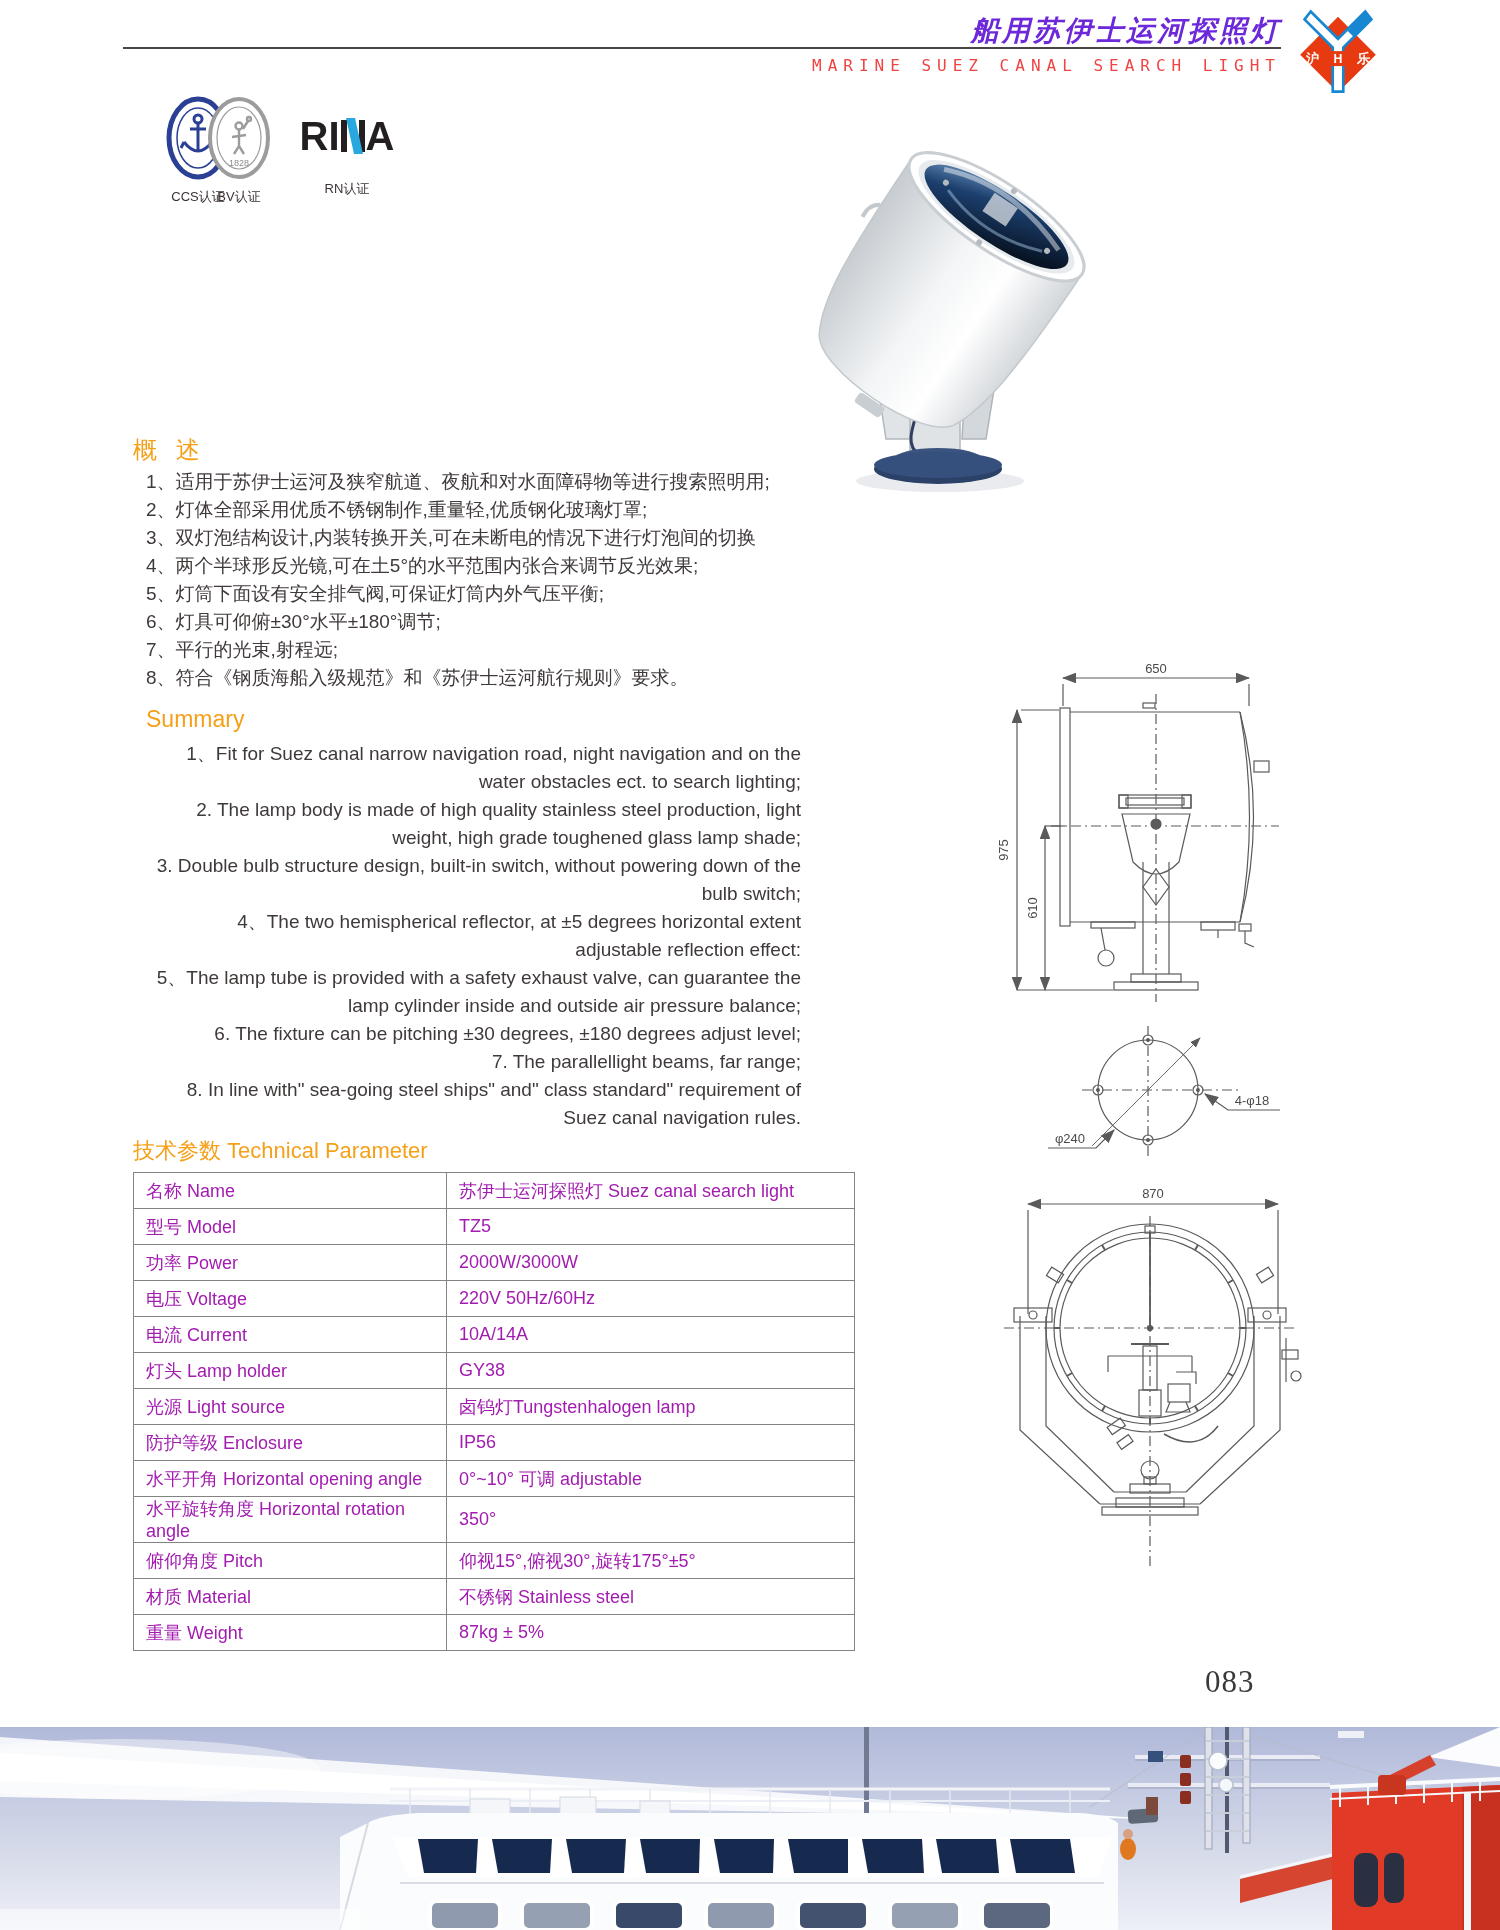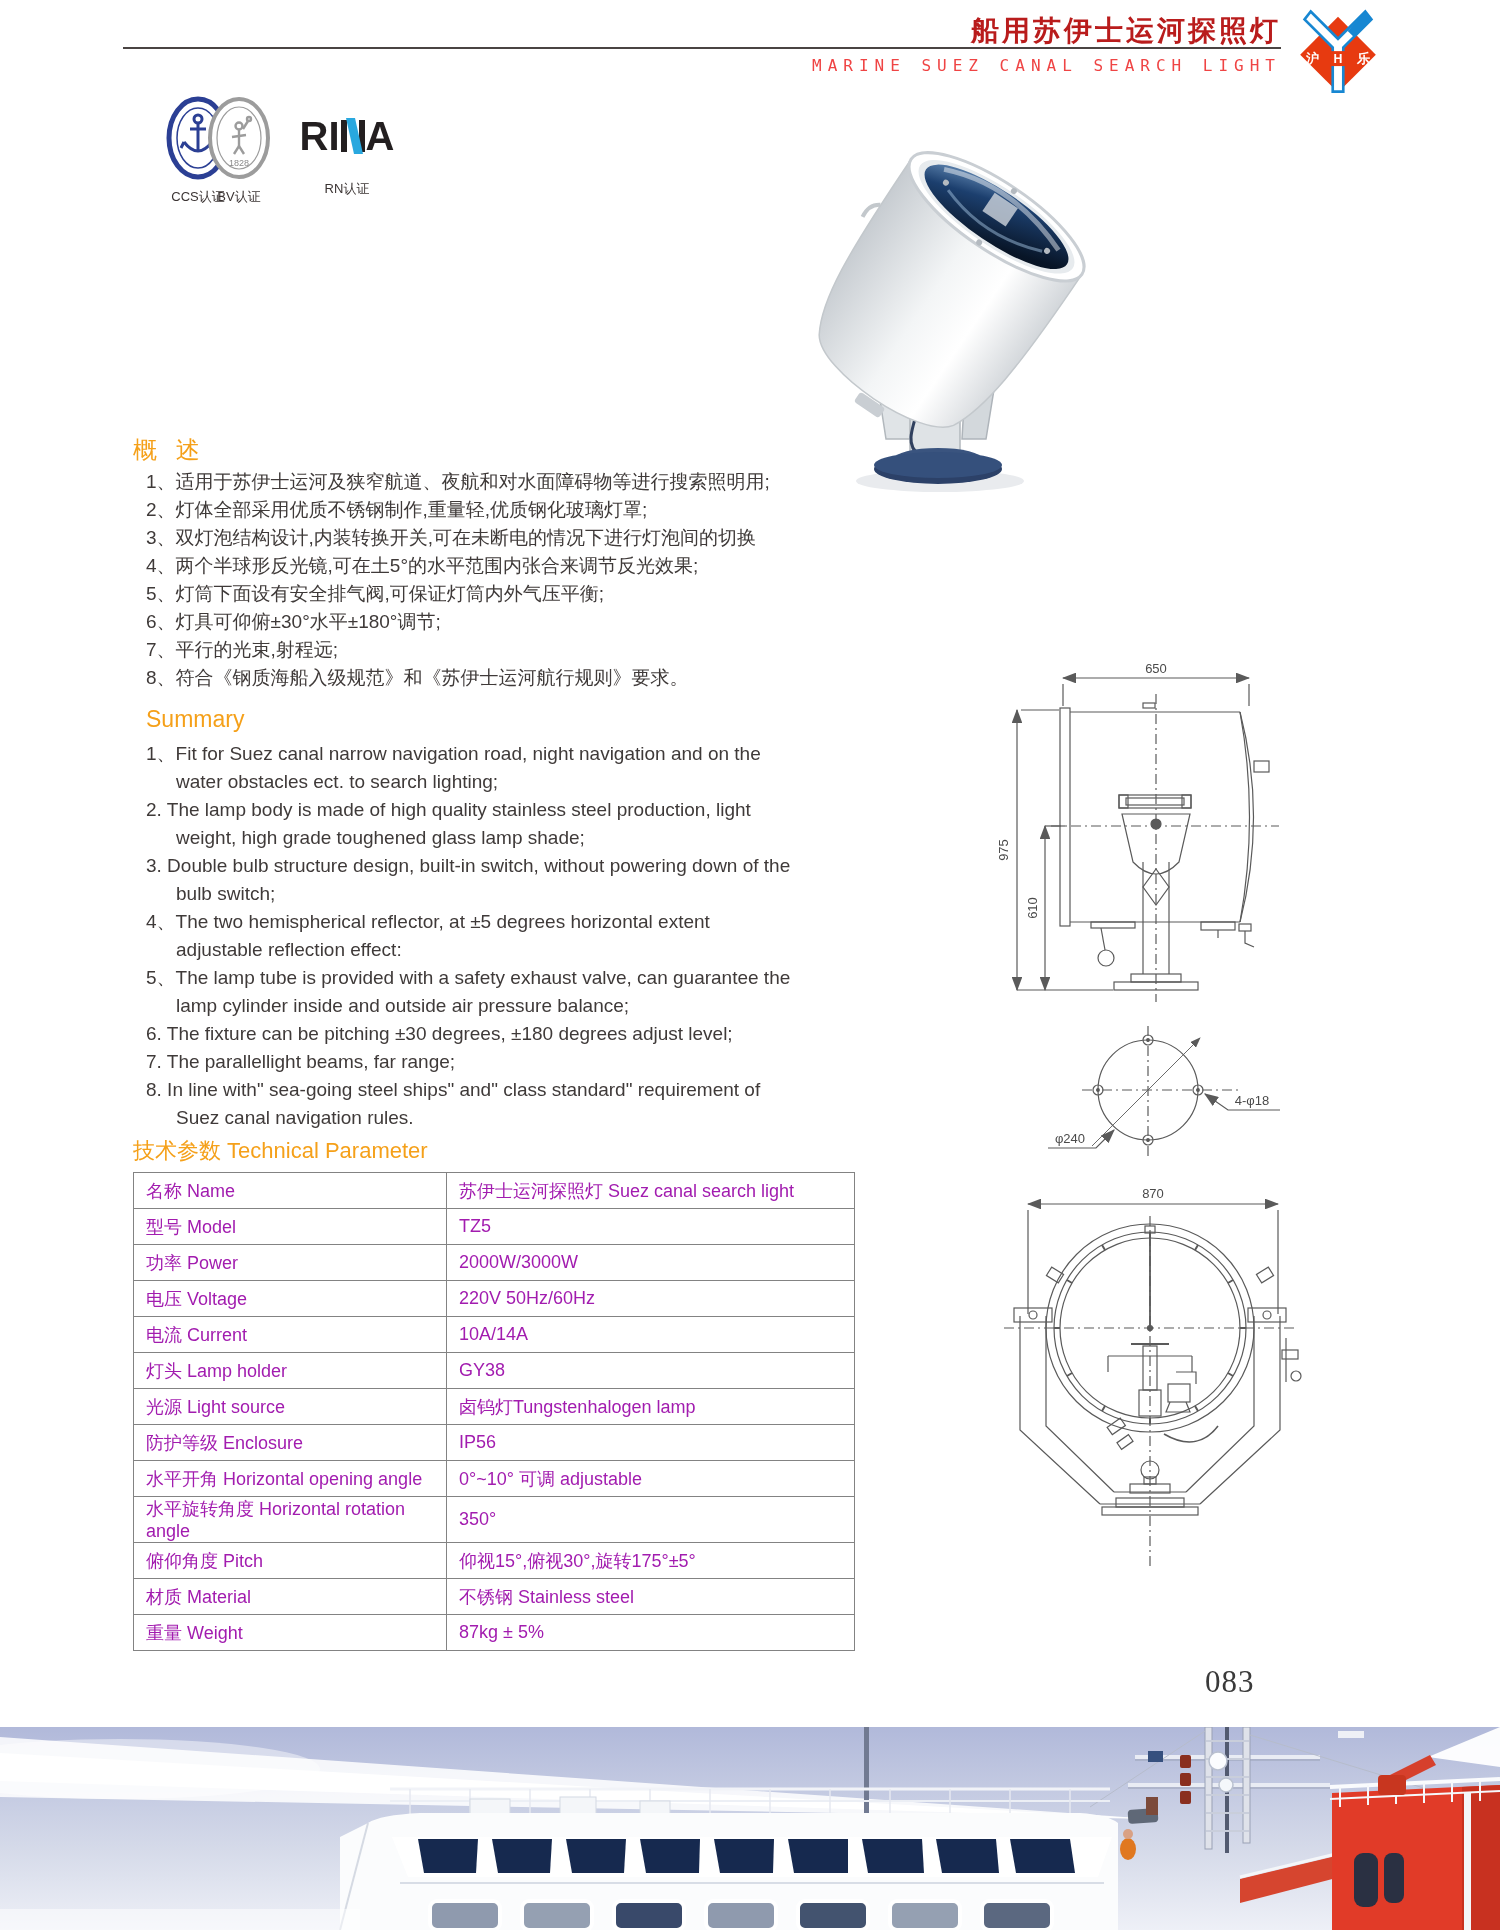--- a/index.html
+++ b/index.html
@@ -1,20 +1,20 @@
 <!DOCTYPE html>
 <html><head>
 <meta charset="utf-8">
 <style>
   html,body{margin:0;padding:0;background:#ffffff;}
   .page{position:relative;width:1500px;height:1930px;background:#fff;overflow:hidden;
         font-family:"Liberation Sans",sans-serif;color:#3f3a39;}
   
   .title-zh{position:absolute;top:12px;right:219px;font-size:28px;font-weight:700;
-            letter-spacing:3px;color:#b91c1c;white-space:nowrap;}
+            letter-spacing:3px;color:#6d28d9;white-space:nowrap;font-style:italic;}
   .head-rule{position:absolute;top:47px;left:123px;width:1158px;height:2px;background:#4a4443;}
   .title-en{position:absolute;top:56px;right:219px;font-size:16px;font-weight:400;
             font-family:"DejaVu Sans Mono",monospace;letter-spacing:6px;color:#ef4444;white-space:nowrap;}
   .brand-logo{position:absolute;top:8px;left:1293px;width:90px;height:88px;}
   
   .cert{position:absolute;text-align:center;}
   .cert .lab{font-size:13px;color:#3b3433;margin-top:4px;}
   .cert-ccs{left:118px;top:96px;width:66px;margin-left:47px;}
   .cert-bv{left:206px;top:96px;width:66px;}
   .cert-rina{left:296px;top:96px;width:102px;}
@@ -23,21 +23,21 @@
   
   .photo{position:absolute;left:770px;top:103px;width:340px;height:398px;}
   
   .sec-head{position:absolute;font-weight:400;color:#f5a019;white-space:nowrap;}
   .h-overview{left:133px;top:434px;font-size:24px;letter-spacing:6px;}
   .h-summary{left:146px;top:706px;font-size:23px;letter-spacing:0;}
   .h-tech{left:133px;top:1136px;font-size:22px;}
   ul.ls{list-style:none;margin:0;padding:0;position:absolute;font-size:19px;line-height:28px;color:#3f3a39;}
   ul.ls li{padding-left:30px;text-indent:-30px;}
   .list-overview{left:146px;top:468px;width:680px;white-space:nowrap;}
-  .list-summary{left:146px;top:740px;width:655px;}
+  .list-summary{left:146px;top:740px;width:655px;text-align:right;}
   
   .tech-table{position:absolute;left:133px;top:1172px;width:722px;border-collapse:collapse;
               font-size:18px;color:#a21caf;}
   .tech-table td{border:1.4px solid #838383;height:35px;padding:0 0 0 12px;vertical-align:middle;}
   .tech-table td.c1{width:300px;}
   
   .dw{position:absolute;}
   .dim{font:13px "Liberation Sans",sans-serif;fill:#4a4a4a;}
   
   .pageno{position:absolute;left:1205px;top:1664px;font-family:"Liberation Serif",serif;

